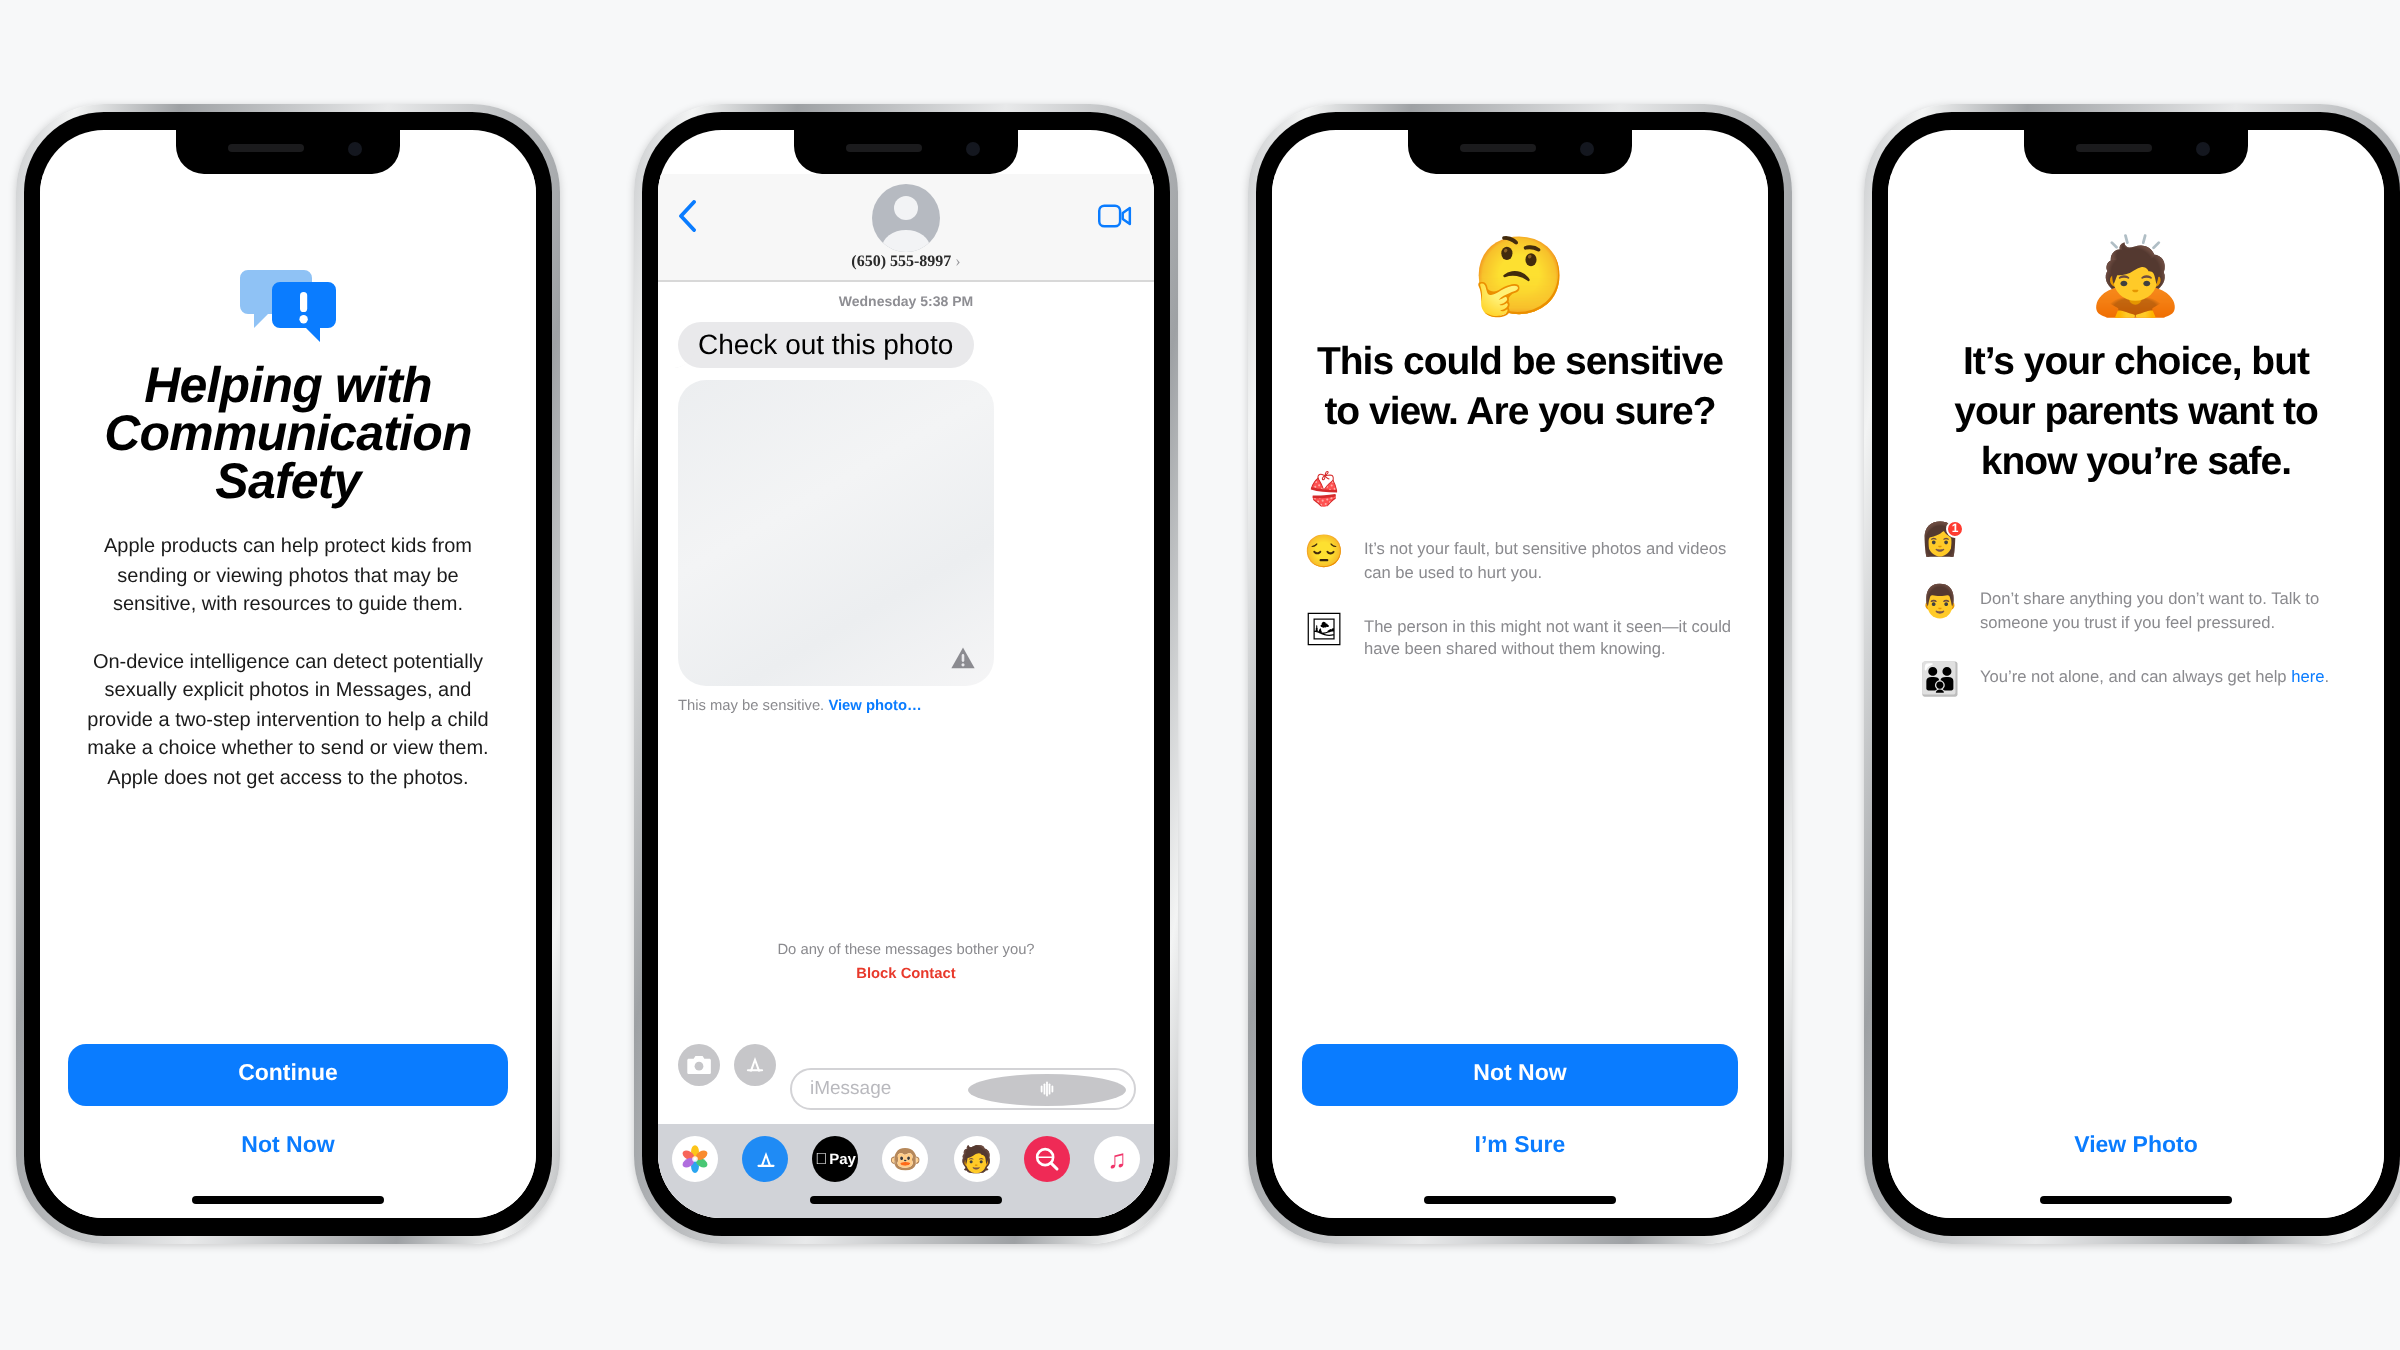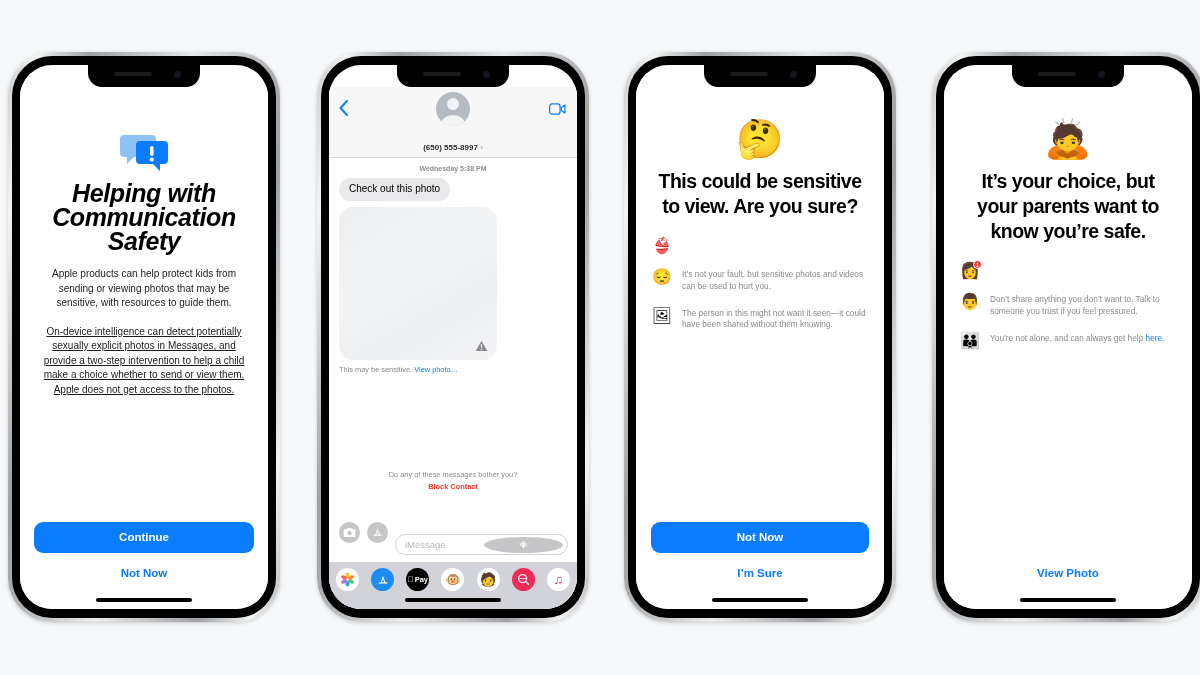--- a/index.html
+++ b/index.html
@@ -100,21 +100,21 @@
   .ob { padding: 0 14px; display:flex; flex-direction:column; height:100%; }
   .ob-icon { margin: 42px auto 10px; width: 52px; height: 42px; position: relative; }
   .ob-title {
     font-size: 25px; line-height: 24px; font-weight: bold; text-align: center;
     color: #000; letter-spacing: -.4px; padding: 0 6px; font-style: italic;
   }
   .ob-para {
     font-size: 10px; line-height: 14.5px; text-align: center;
     color: #1b1b1b; margin-top: 14px; padding: 0 6px;
   }
-  .ob-para.second { margin-top: 14px; text-decoration: underline; }
+  .ob-para.second { margin-top: 14px; }
   .ob-spacer { flex: 1; }
   .btn-primary {
     display: block; width: 100%; height: 31px; line-height: 31px;
     background: #0a7cff; color: #fff; border: none; border-radius: 9px;
     font-size: 11.5px; font-weight: bold; text-align: center; cursor: pointer;
     font-family: inherit;
   }
   .btn-link {
     display: block; width: 100%; text-align: center;
     color: #0a7cff; font-size: 11.5px; font-weight: bold;
@@ -142,44 +142,44 @@
   }
   .avatar::before{
     content:''; position:absolute; top:6px; left:50%; transform:translateX(-50%);
     width:12px;height:12px;border-radius:50%;background:#f2f3f5;
   }
   .avatar::after{
     content:''; position:absolute; bottom:-7px; left:50%; transform:translateX(-50%);
     width:24px;height:18px;border-radius:50% 50% 0 0;background:#f2f3f5;
   }
   .msg-contact {
-    font-size: 8px; color: #2b2b2b; margin-top: 17px; font-weight: bold;
+    font-size: 8px; color: #2b2b2b; margin-top: 0; font-weight: bold; font-family: Liberation Serif, serif;
   }
   .msg-contact .chev { color:#9a9a9e; font-weight: normal; }
   .msg-thread { flex: 1; padding: 0 10px; position: relative; overflow: hidden; }
   .msg-ts { text-align: center; font-size: 7px; color: #8e8e93; margin: 7px 0 6px; font-weight: bold;}
   .bubble {
     display: inline-block; background: #e9e9eb; color: #000;
     border-radius: 15px; padding: 5px 10px 6px;
-    font-size: 10px; line-height: 12px; position: relative;
+    font-size: 14px; line-height: 12px; position: relative;
   }
   .bubble::after{
     content:''; position:absolute; left:-3px; bottom:0;
     width:12px;height:12px;background:#e9e9eb;
     border-bottom-right-radius:12px;
     clip-path: path('M12,12 L12,0 C12,7 7,12 0,12 Z');
   }
   .photo-blur {
     margin-top: 6px; width: 158px; height: 153px; border-radius: 14px;
     background: linear-gradient(150deg,#eceef0 0%,#f3f4f5 40%,#eceef0 70%,#f5f5f6 100%);
     position: relative;
   }
   .warn-tri { position: absolute; right: 9px; bottom: 8px; }
   .sens-row { margin-top: 5px; font-size: 7.4px; color: #8a8a8e; }
-  .sens-row a { color: #0a7cff; font-weight: normal; text-decoration: none; cursor: pointer; }
+  .sens-row a { color: #0a7cff; font-weight: bold; text-decoration: none; cursor: pointer; }
   .block-wrap { position: absolute; left: 0; right: 0; bottom: 12px; text-align: center; }
   .block-q { font-size: 7.4px; color: #8a8a8e; }
   .block-a { font-size: 7.4px; color: #e8392b; font-weight: bold; margin-top: 3px; cursor: pointer; }
   .msg-input-row {
     display: flex; align-items: center; gap: 7px;
     padding: 7px 9px 7px 10px; background: #fff;
   }
   .circ-btn {
     width: 21px; height: 21px; border-radius: 50%; background: #c6c6c9;
     display: flex; align-items: center; justify-content: center; cursor: pointer; flex: none;

